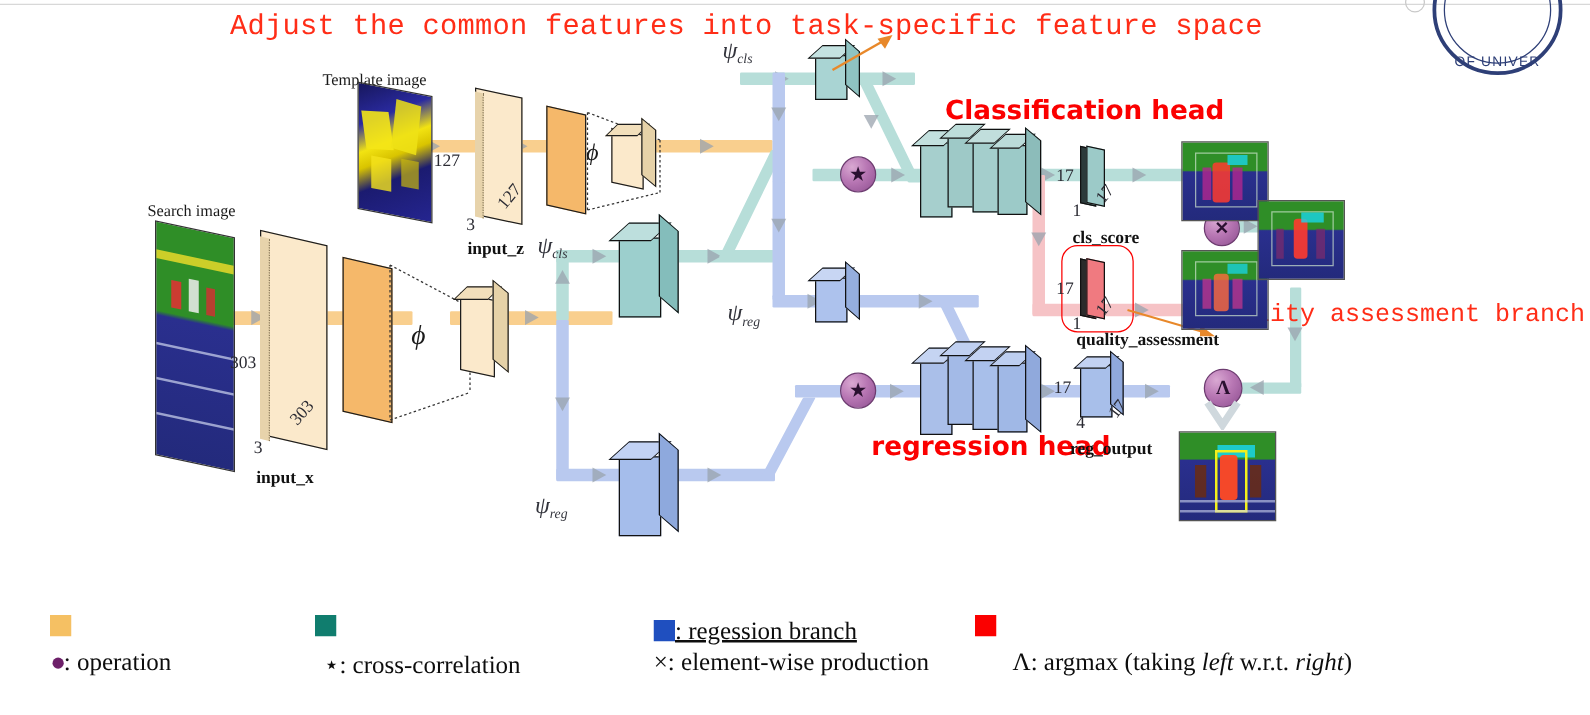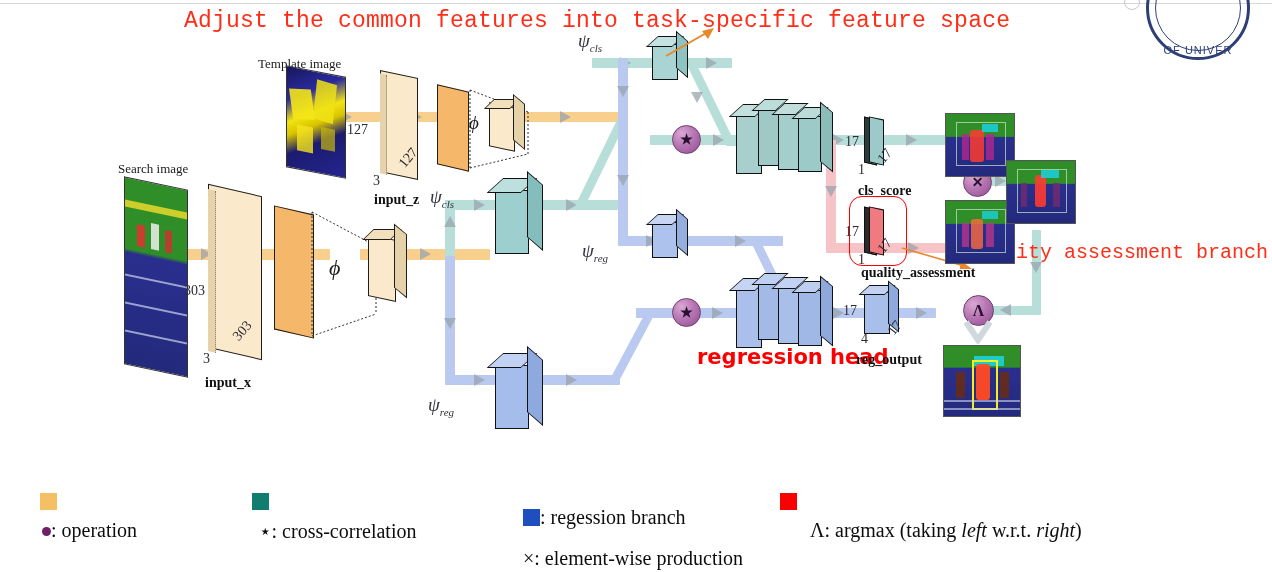--- a/index.html
+++ b/index.html
@@ -280,20 +280,21 @@
   <div class="op-node" style="left:963px;top:168px;width:27px;height:27px;font-size:14px;">
     <span>✕</span>
   </div>
   <div class="op-node" style="left:963px;top:295px;width:29px;height:29px;font-size:16px;">
     <span>Λ</span>
   </div>
   <svg class="abs" style="left:962px;top:320px;" width="34" height="24">
     <path d="M4,2 L16,20 L28,2" fill="none" stroke="#cfd8dd" stroke-width="6"></path>
   </svg>
 
+  <div class="abs anno-red nw" style="left:756px;top:76px;">Classification head</div>
 
   <div class="abs" style="left:736px;top:114px;width:24px;height:58px;
        background:#a6cfcd;border:1.7px solid #111;"></div>
   <div class="abs" style="left:736px;top:104px;width:24px;height:11px;
        transform:skewX(-48deg);background:#c3e0de;border:1.3px solid #111;"></div>
   <div class="abs" style="left:758px;top:108px;width:22px;height:56px;
        background:#9ec9c7;border:1.6px solid #111;"></div>
   <div class="abs" style="left:758px;top:99px;width:22px;height:10px;
        transform:skewX(-48deg);background:#bdddda;border:1.3px solid #111;"></div>
   <div class="abs" style="left:778px;top:112px;width:22px;height:56px;
@@ -403,34 +404,34 @@
   </div>
 
   <div class="abs" style="left:40px;top:490px;width:1200px;">
 
     <div class="abs nw legend-txt" style="left:0;top:0;">
       <span class="sw sw-rect" style="background:#f5c063;"></span>
     </div>
     <div class="abs nw legend-txt" style="left:212px;top:0;">
       <span class="sw sw-rect" style="background:#107d6e;"></span>
     </div>
-    <div class="abs nw legend-txt" style="left:483px;top:16px;">
+    <div class="abs nw legend-txt" style="left:483px;top:4px;text-decoration:underline;">
       <span class="sw sw-rect" style="background:#1f4fbf;"></span><span>: regession branch</span>
     </div>
     <div class="abs nw legend-txt" style="left:740px;top:0;">
       <span class="sw sw-rect" style="background:#fb0000;"></span>
     </div>
 
     <div class="abs nw legend-txt" style="left:2px;top:29px;">
       <span class="dotsym"></span><span>: operation</span>
     </div>
     <div class="abs nw legend-txt" style="left:219px;top:29px;">
       <span class="op-sym">⋆</span><span>: cross-correlation</span>
     </div>
-    <div class="abs nw legend-txt" style="left:483px;top:29px;margin-top:28px;">
+    <div class="abs nw legend-txt" style="left:483px;top:29px;">
       <span class="op-sym">×</span><span>: element-wise production</span>
     </div>
     <div class="abs nw legend-txt" style="left:770px;top:29px;">
       <span class="op-sym">Λ</span><span>: argmax (taking </span><i>left</i><span> w.r.t. </span><i>right</i><span>)</span>
     </div>
   </div>
 
 </div>
 
 </body></html>

